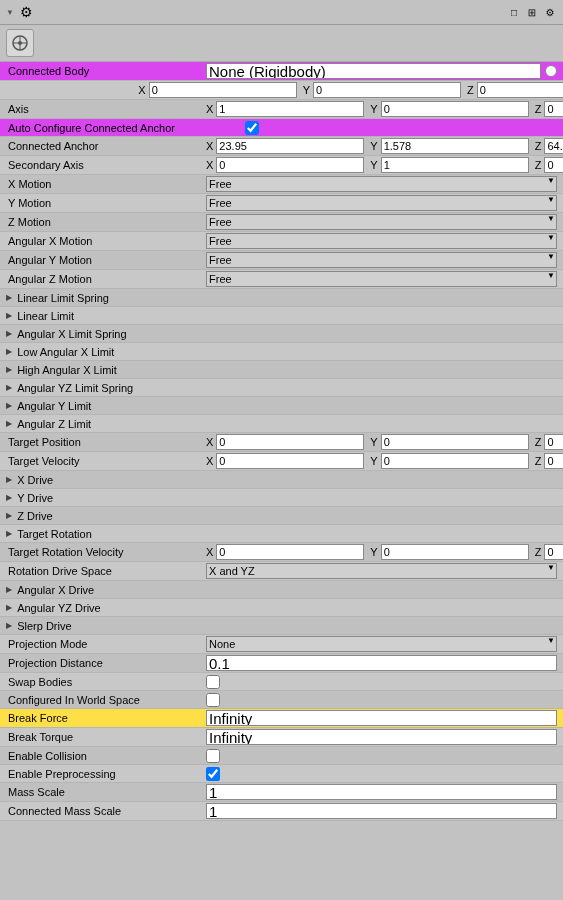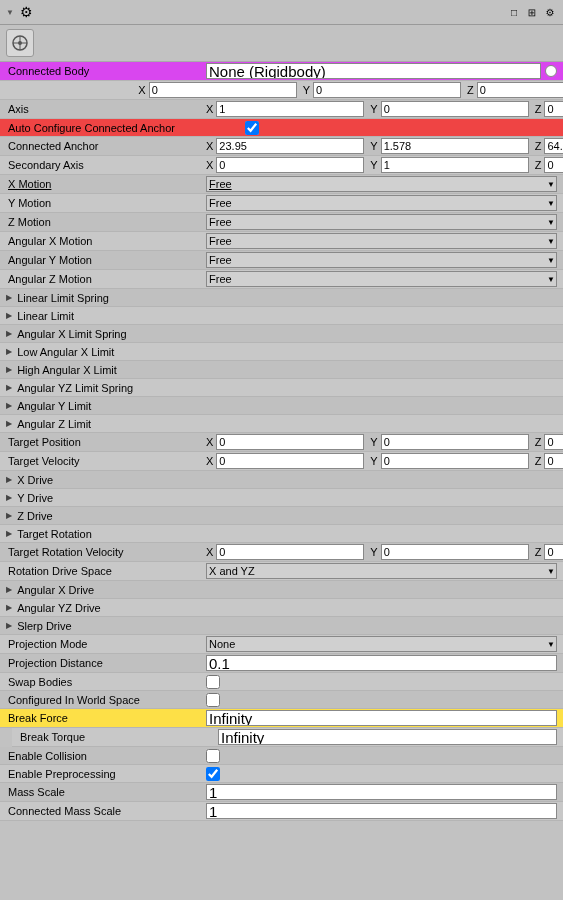--- a/index.html
+++ b/index.html
@@ -122,21 +122,21 @@
       background: #fff;
       padding: 0 2px;
       font-size: 15px;
       width: 100%;
       flex: 1;
     }
     .select-wrapper {
       flex: 1;
       position: relative;
       display: flex;
-      align-items: center;
+      align-items: flex-start;
     }
     .select-wrapper select {
       width: 100%;
       height: 16px;
       border: 1px solid #888;
       background: #d0d0d0;
       padding: 0 14px 0 2px;
       font-size: 11px;
       -webkit-appearance: none;
       appearance: none;
@@ -209,21 +209,21 @@
       <span class="label">Axis</span>
       <div class="field-group">
         <span class="axis-label">X</span>
         <input class="input-field" type="text" value="1" style="">
         <span class="axis-label" style="margin-left:4px;">Y</span>
         <input class="input-field" type="text" value="0" style="">
         <span class="axis-label" style="margin-left:4px;">Z</span>
         <input class="input-field" type="text" value="0" style="">
       </div>
     </div>
-    <div class="row" style="background: #ef4444; gap: 39px;">
+    <div class="row" style="background: #d946ef; gap: 39px;">
       <span class="label">Auto Configure Connected Anchor</span>
       <input class="checkbox-field" type="checkbox" checked="" style="">
     </div>
     <div class="row" style="background: rgb(192, 192, 192);">
       <span class="label">Connected Anchor</span>
       <div class="field-group">
         <span class="axis-label">X</span>
         <input class="input-field" type="text" value="23.95" style="">
         <span class="axis-label" style="margin-left:4px;">Y</span>
         <input class="input-field" type="text" value="1.578" style="">
@@ -235,21 +235,21 @@
       <span class="label">Secondary Axis</span>
       <div class="field-group">
         <span class="axis-label">X</span>
         <input class="input-field" type="text" value="0" style="">
         <span class="axis-label" style="margin-left:4px;">Y</span>
         <input class="input-field" type="text" value="1" style="">
         <span class="axis-label" style="margin-left:4px;">Z</span>
         <input class="input-field" type="text" value="0" style="">
       </div>
     </div>
-    <div class="row" style="background: rgb(192, 192, 192); text-decoration: underline;">
+    <div class="row" style="background: rgb(192, 192, 192);">
       <span class="label">X Motion</span>
       <div class="select-wrapper">
         <select><option selected="">Free</option><option>Limited</option><option>Locked</option></select>
         <span class="select-arrow">▼</span>
       </div>
     </div>
     <div class="row" style="background: rgb(200, 200, 200);">
       <span class="label">Y Motion</span>
       <div class="select-wrapper">
         <select><option selected="">Free</option><option>Limited</option><option>Locked</option></select>
@@ -430,21 +430,21 @@
       <input class="checkbox-field" type="checkbox" style="">
     </div>
     <div class="row" style="background: rgb(192, 192, 192);">
       <span class="label">Configured In World Space</span>
       <input class="checkbox-field" type="checkbox" style="">
     </div>
     <div class="row" style="background: #fde047;">
       <span class="label">Break Force</span>
       <input class="input-field-wide" type="text" value="Infinity" style="">
     </div>
-    <div class="row" style="background: rgb(200, 200, 200); margin-left: 12px;">
+    <div class="row" style="background: rgb(200, 200, 200);">
       <span class="label">Break Torque</span>
       <input class="input-field-wide" type="text" value="Infinity" style="">
     </div>
     <div class="row" style="background: rgb(192, 192, 192);">
       <span class="label">Enable Collision</span>
       <input class="checkbox-field" type="checkbox" style="">
     </div>
     <div class="row" style="background: rgb(200, 200, 200);">
       <span class="label">Enable Preprocessing</span>
       <input class="checkbox-field" type="checkbox" checked="" style="">

